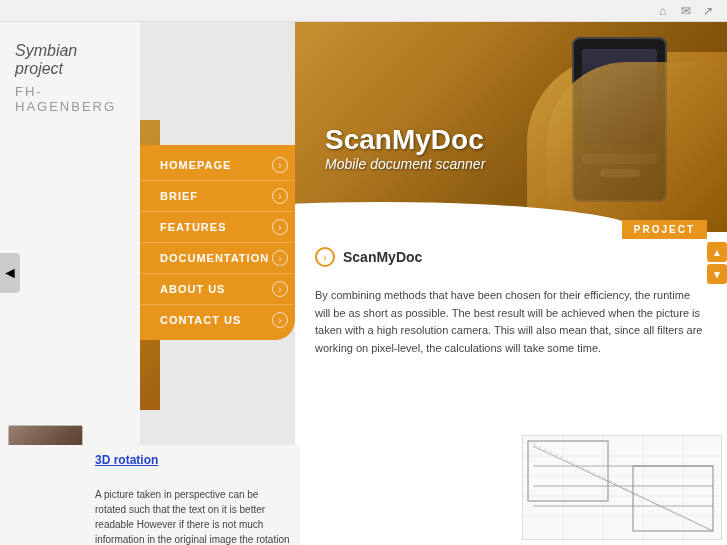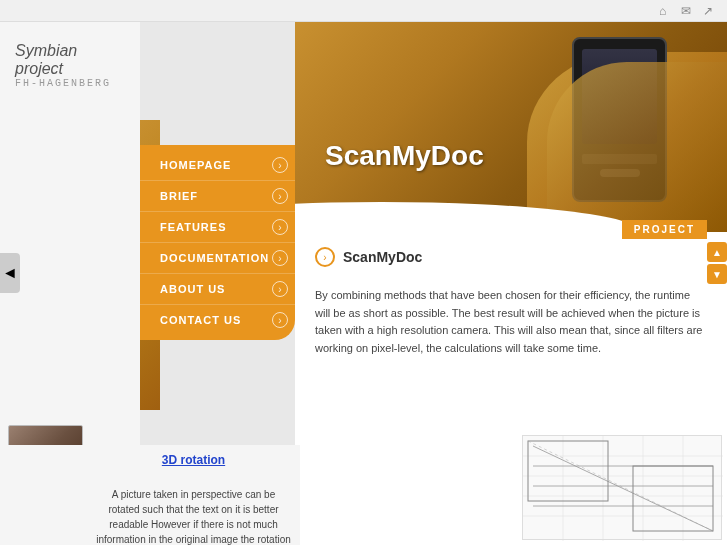--- a/index.html
+++ b/index.html
@@ -48,26 +48,25 @@
       padding: 20px 15px 15px 15px;
       text-align: left;
     }
     .logo-title {
       font-size: 16px;
       color: #555;
       font-style: italic;
       font-weight: normal;
     }
     .logo-subtitle {
-      font-size: 10px;
+      font-size: 13px;
       color: #999;
       letter-spacing: 2px;
       text-transform: uppercase;
-      margin-top: 0;
-      font-family: Liberation Mono, monospace;
+      margin-top: 6px;
     }
 
     
     .phone-image-area {
       position: absolute;
       top: 120px;
       left: 0;
       width: 160px;
       height: 290px;
       overflow: hidden;
@@ -400,20 +399,21 @@
     <div style="position:absolute; right:60px; top:15px; width:95px; height:165px; background:#1a1a1a; border-radius:8px; border:2px solid #444;">
       <div style="width:75px; height:95px; background:linear-gradient(180deg,#334 0%,#112 100%); margin:10px auto; border-radius:3px;"></div>
       <div style="width:75px; height:10px; background:#333; margin:0 auto; border-radius:2px;"></div>
       <div style="width:40px; height:8px; background:#444; margin:5px auto; border-radius:10px;"></div>
     </div>
 
     <div style="position:absolute; right:0; bottom:0; width:180px; height:170px; background:linear-gradient(135deg,#d4a843,#b07820,#8a5800); border-radius:80px 0 0 0; opacity:0.7;"></div>
 
     <div class="hero-title">
       <div class="hero-title-main">ScanMyDoc</div>
+      <div class="hero-title-sub">Mobile document scanner</div>
     </div>
 
     <div class="hero-curve"></div>
   </div>
 
   <div class="project-section">
     <div class="project-badge">PROJECT</div>
     <div class="project-title-row">
       <div class="project-title-icon">›</div>
       <div class="project-title-text">ScanMyDoc</div>
@@ -442,20 +442,20 @@
       <line x1="5" y1="5" x2="190" y2="95" stroke="#aaa" stroke-width="0.5" stroke-dasharray="3,3"></line>
     </svg>
   </div>
 
   <div class="right-nav-arrows">
     <div class="right-nav-arrow">▲</div>
     <div class="right-nav-arrow">▼</div>
   </div>
 </div>
 
-<div style="position:absolute; bottom:0; left:5px; width:295px; height:100px; background:#f5f5f5; padding: 8px 8px 8px 90px; z-index:4;text-align:center;">
+<div style="position:absolute; bottom:0; left:5px; width:295px; height:100px; background:#f5f5f5; padding: 8px 8px 8px 90px; z-index:4;">
   <div class="feature-link">3D rotation</div>
   <div class="feature-desc">A picture taken in perspective can be rotated such that the text on it is better readable However if there is not much information in the original image the rotation will not create new information ...</div>
 </div>
 
 <div class="left-nav-arrow">
   <span>◄</span>
 </div>
 
 </body></html>

